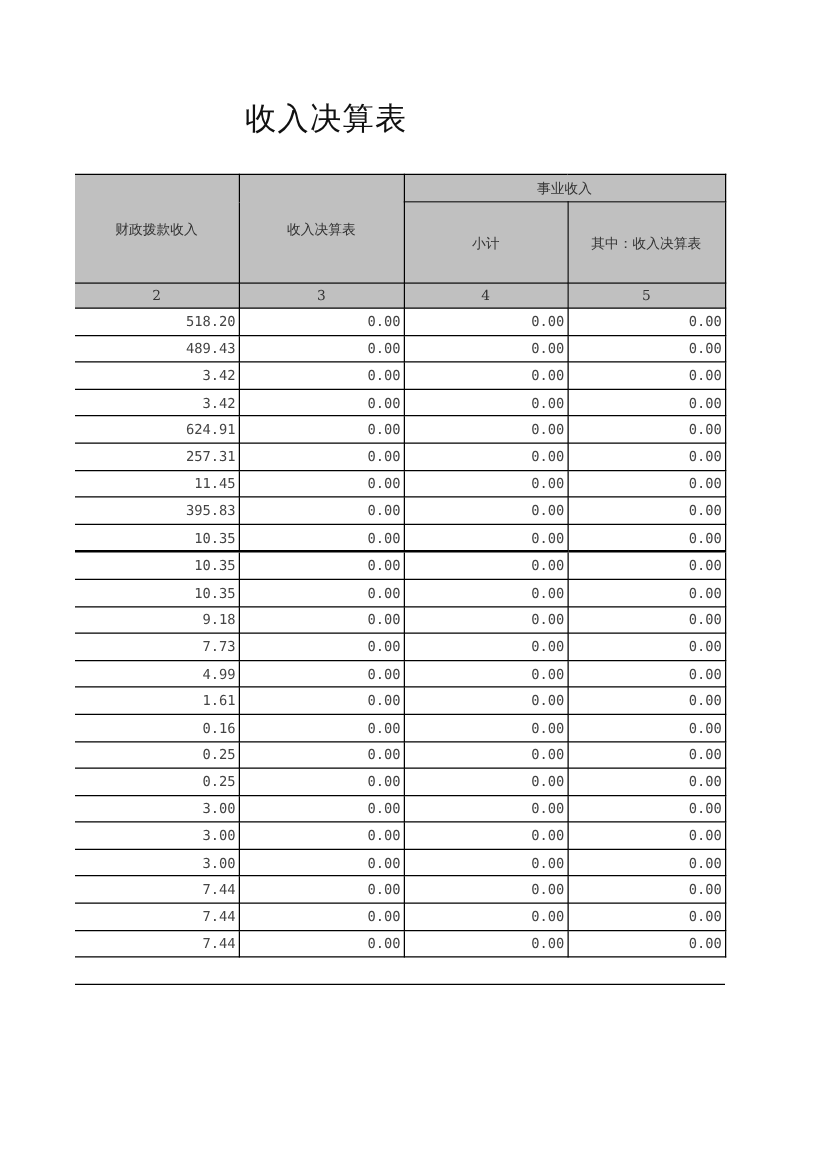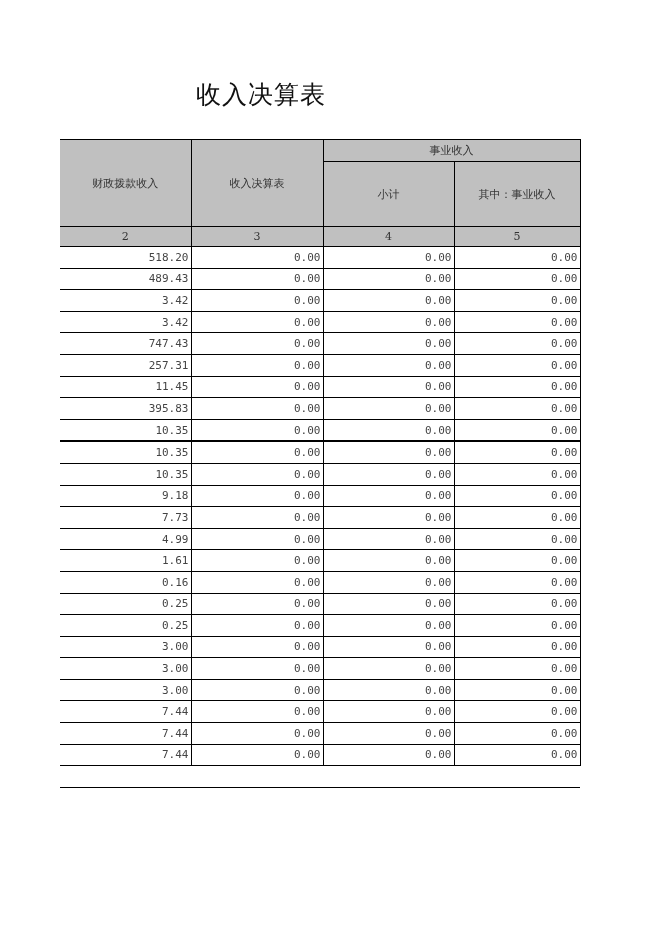--- a/index.html
+++ b/index.html
@@ -88,21 +88,21 @@
       <col class="c4">
   </colgroup>
   <thead>
     <tr class="hdr-top">
       <th class="first" rowspan="2">财政拨款收入</th>
       <th rowspan="2">收入决算表</th>
       <th colspan="2">事业收入</th>
     </tr>
     <tr class="hdr-sub">
       <th>小计</th>
-      <th>其中：事业收入</th>
+      <th>其中：收入决算表</th>
     </tr>
     <tr class="hdr-num">
       <th class="first">2</th>
       <th>3</th>
       <th>4</th>
       <th>5</th>
     </tr>
   </thead>
   <tbody id="tbody">
       <tr>
@@ -123,21 +123,21 @@
         <td>0.00</td>
         <td>0.00</td>
       </tr>
       <tr>
         <td class="first">3.42</td>
         <td>0.00</td>
         <td>0.00</td>
         <td>0.00</td>
       </tr>
       <tr>
-        <td class="first">747.43</td>
+        <td class="first">624.91</td>
         <td>0.00</td>
         <td>0.00</td>
         <td>0.00</td>
       </tr>
       <tr>
         <td class="first">257.31</td>
         <td>0.00</td>
         <td>0.00</td>
         <td>0.00</td>
       </tr>

